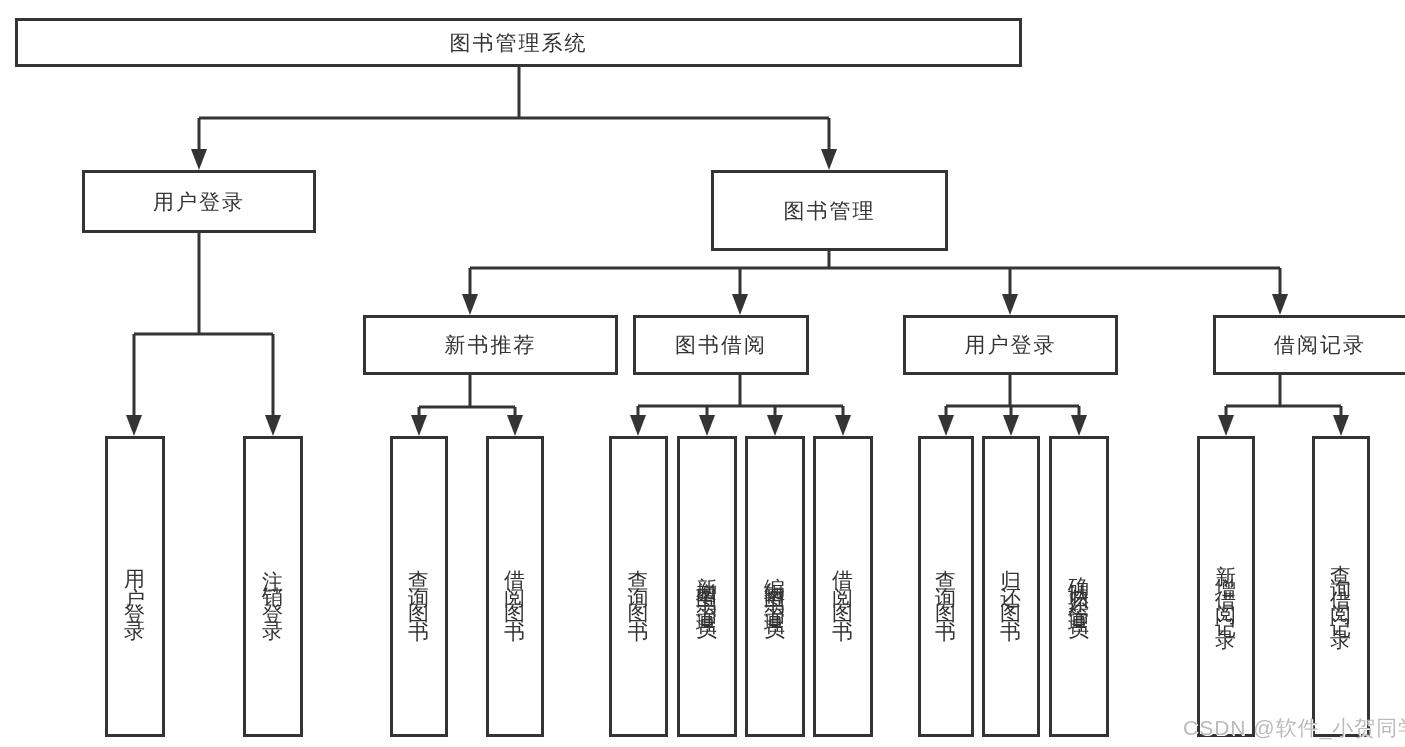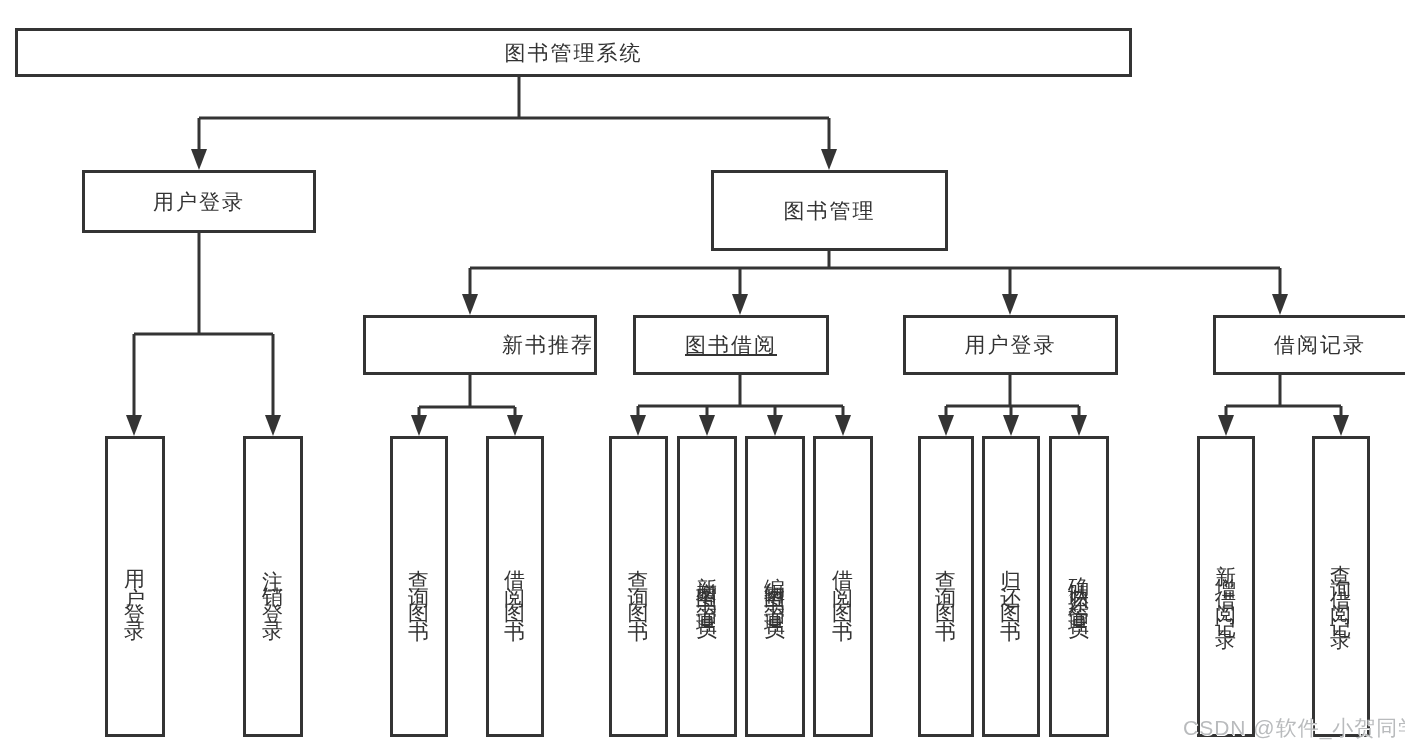--- a/index.html
+++ b/index.html
@@ -28,26 +28,26 @@
     border: 3px solid #343434;
     background: #ffffff;
     display: flex;
     align-items: center;
     justify-content: center;
     color: #333333;
     font-size: 21px;
     letter-spacing: 2px;
     white-space: nowrap;
   }
-  .root   { left: 15px;  top: 28px;  width: 1117px; height: 49px; }
+  .root   { left: 15px;  top: 18px;  width: 1007px; height: 49px; }
   .lv2-a  { left: 82px;  top: 170px; width: 234px;  height: 63px; }
   .lv2-b  { left: 711px; top: 170px; width: 237px;  height: 81px; }
   .lv3    { top: 315px; height: 60px; }
-  .lv3-a  { left: 363px;  width: 234px; justify-content: flex-end; }
-  .lv3-b  { left: 633px;  width: 196px; text-decoration: underline; }
+  .lv3-a  { left: 363px;  width: 255px; }
+  .lv3-b  { left: 633px;  width: 176px; }
   .lv3-c  { left: 903px;  width: 215px; }
   .lv3-d  { left: 1173px; width: 214px; margin-left: 40px; }
   .vbox   { top: 436px; height: 301px; }
   .vbox span {
     writing-mode: vertical-rl;
     text-orientation: mixed;
     letter-spacing: 17px;
     line-height: 1;
   }
   .vbox.ls-md span { letter-spacing: 13px; }

